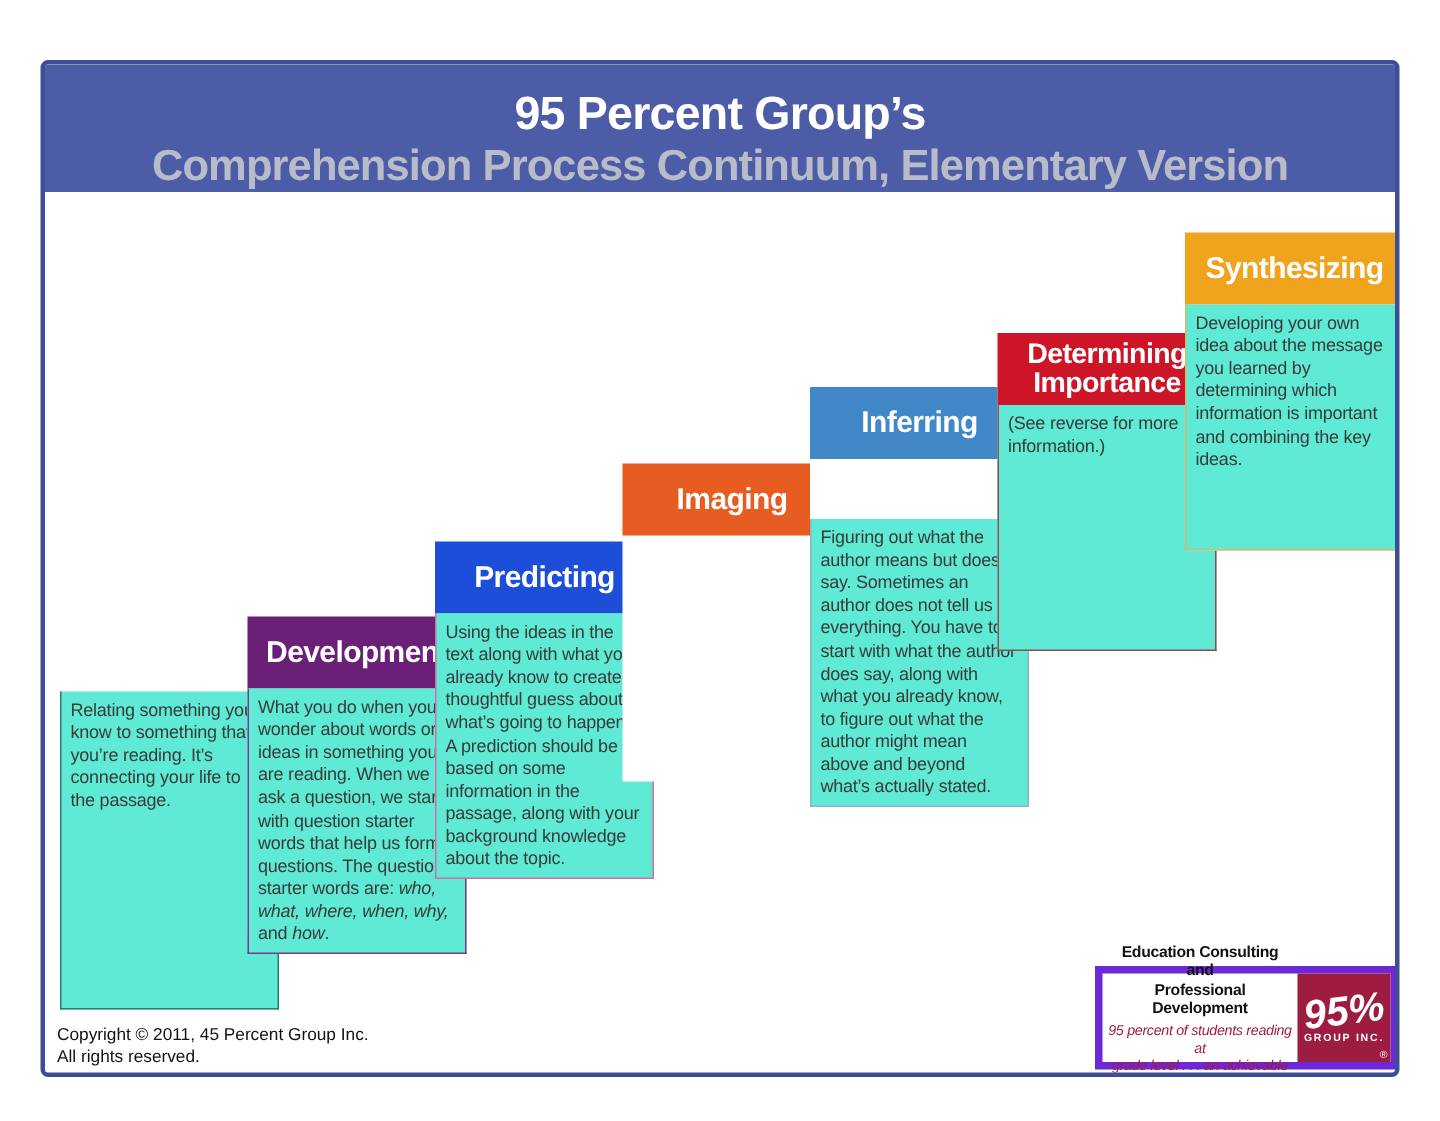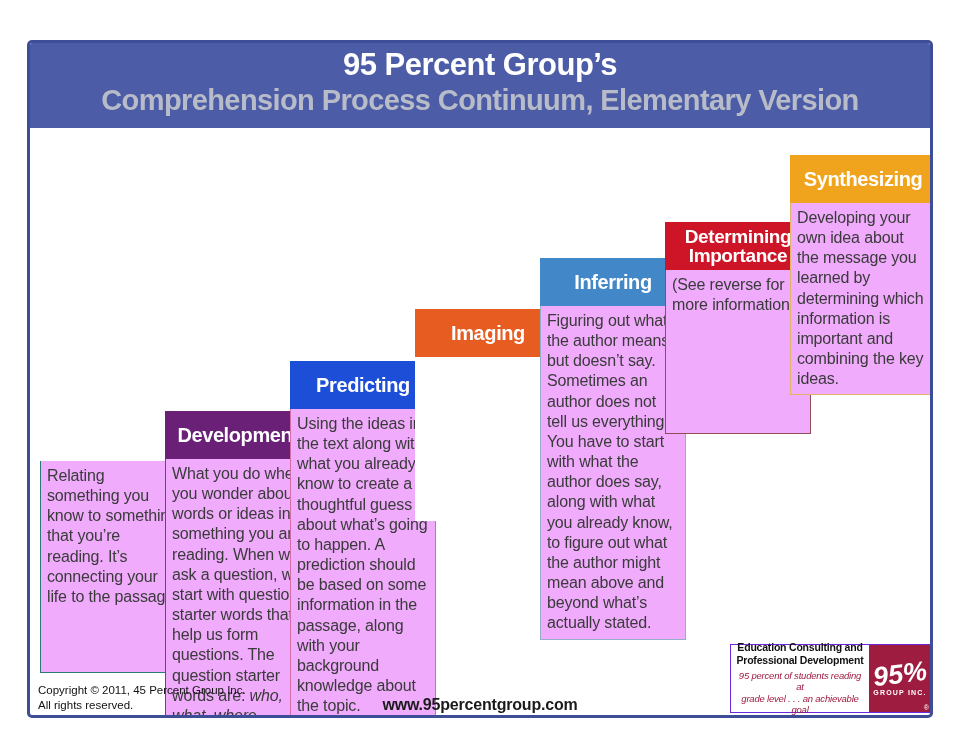--- a/index.html
+++ b/index.html
@@ -9,21 +9,21 @@
   }
   .page{
     position:absolute;left:27px;top:40px;width:900px;height:672px;
     border:3px solid var(--pageBorder,#3E4E96);border-radius:5px;
     background:#ffffff;overflow:hidden;
   }
   .band{
     position:absolute;left:0;top:0;width:100%;height:85px;
     background:var(--band,#4D5CA6);
     display:flex;flex-direction:column;align-items:center;
-    padding-top:5px;box-sizing:border-box;
+    padding-top:16px;box-sizing:border-box;
   }
   .title1{
     color:#ffffff;font-weight:bold;font-size:31px;letter-spacing:-0.5px;
     line-height:1.1;
   }
   .title2{
     color:var(--titleGray,#B8BCC8);font-weight:bold;font-size:29px;
     letter-spacing:-0.6px;line-height:1.1;margin-top:3px;white-space:nowrap;
   }
   .steps-layer{position:absolute;left:0;top:0;width:100%;height:100%;}
@@ -31,37 +31,37 @@
     position:absolute;width:146px;height:212px;box-sizing:border-box;
     display:flex;flex-direction:column;background:#ffffff;
   }
   .step-header{
     color:#ffffff;font-weight:bold;font-size:20px;letter-spacing:-0.4px;
     min-height:48px;display:flex;align-items:center;justify-content:center;
     text-align:center;line-height:1.02;padding:2px 1px;box-sizing:border-box;
   }
   .step-header.two-line{font-size:19px;}
   .step-body{
-    flex:1;border:1px solid;border-top:none;background:#f0abfc;
-    padding:5px 6px;font-size:16px;line-height:1.26;color:#3a3a3a;
+    flex:1;border:1px solid;border-top:none;background:#5eead4;
+    padding:5px 6px;font-size:12px;line-height:1.26;color:#3a3a3a;
     letter-spacing:-0.15px;box-sizing:border-box;
   }
   .step-body p{margin:0 0 8px 0;}
   .step-body p:last-child{margin-bottom:0;}
   .copyright{
     position:absolute;left:8px;top:640px;font-size:11.5px;line-height:1.28;
     color:#111111;
   }
   .website{
     position:absolute;left:0;right:0;top:653px;text-align:center;
     font-weight:bold;font-size:16px;color:#1a1a1a;letter-spacing:-0.2px;
   }
   .logo{
     position:absolute;left:700px;top:601px;width:202px;height:69px;
-    border:1px solid #6d28d9;background:#ffffff;display:flex;
+    border:5px solid #6d28d9;background:#ffffff;display:flex;
     box-sizing:border-box;
   }
   .logo-left{
     flex:1;display:flex;flex-direction:column;justify-content:center;
     text-align:center;padding:2px 3px;
   }
   .logo-bold{font-size:10.5px;font-weight:bold;color:#111;line-height:1.18;letter-spacing:-0.2px;}
   .logo-italic{font-size:9.5px;font-style:italic;color:var(--maroon,#9E1C3F);line-height:1.2;margin-top:4px;letter-spacing:-0.2px;}
   .logo-mark{
     width:62px;background:var(--maroon,#9E1C3F);color:#ffffff;position:relative;
@@ -95,21 +95,21 @@
       </div>
       <div class="step" style="left: 260px; top: 318px;">
         <div class="step-header" style="background: #1d4ed8;">Predicting</div>
         <div class="step-body" style="border-color: rgb(212, 108, 168);">
           <p><span>Using the ideas in the text along with what you already know to create a thoughtful guess about what’s going to happen. A prediction should be based on some information in the passage, along with your background knowledge about the topic.</span></p>
         </div>
       </div>
       <div class="step" style="left: 385px; top: 266px; gap: 42px;">
         <div class="step-header" style="background: rgb(230, 92, 33);">Imaging</div>
       </div>
-      <div class="step" style="left: 510px; top: 215px;">
+      <div class="step" style="left: 510px; top: 215px; gap: 40px;">
         <div class="step-header" style="background: rgb(66, 135, 199);">Inferring</div>
         <div class="step-body" style="border-color: rgb(147, 174, 199);">
           <p><span>Figuring out what the author means but doesn’t say. Sometimes an author does not tell us everything. You have to start with what the author does say, along with what you already know, to figure out what the author might mean above and beyond what’s actually stated.</span></p>
         </div>
       </div>
       <div class="step" style="left: 635px; top: 163px; margin-top: 16px;">
         <div class="step-header two-line" style="background: rgb(206, 21, 39);">Determining Importance</div>
         <div class="step-body" style="border-color: rgb(143, 75, 87);">
           <p><span>(See reverse for more information.)</span></p>
         </div>
@@ -120,21 +120,20 @@
           <p><span>Developing your own idea about the message you learned by determining which information is important and combining the key ideas.</span></p>
         </div>
       </div>
     </div>
 
   <div class="copyright">
     <div>Copyright © 2011, 45 Percent Group Inc.</div>
     <div>All rights reserved.</div>
   </div>
 
-  <div class="website">www.95percentgroup.com</div>
 
   <div class="logo">
     <div class="logo-left">
       <div class="logo-bold">
         <div>Education Consulting and</div>
         <div>Professional Development</div>
       </div>
       <div class="logo-italic">
         <div>95 percent of students reading at</div>
         <div>grade level . . . an achievable goal</div>

